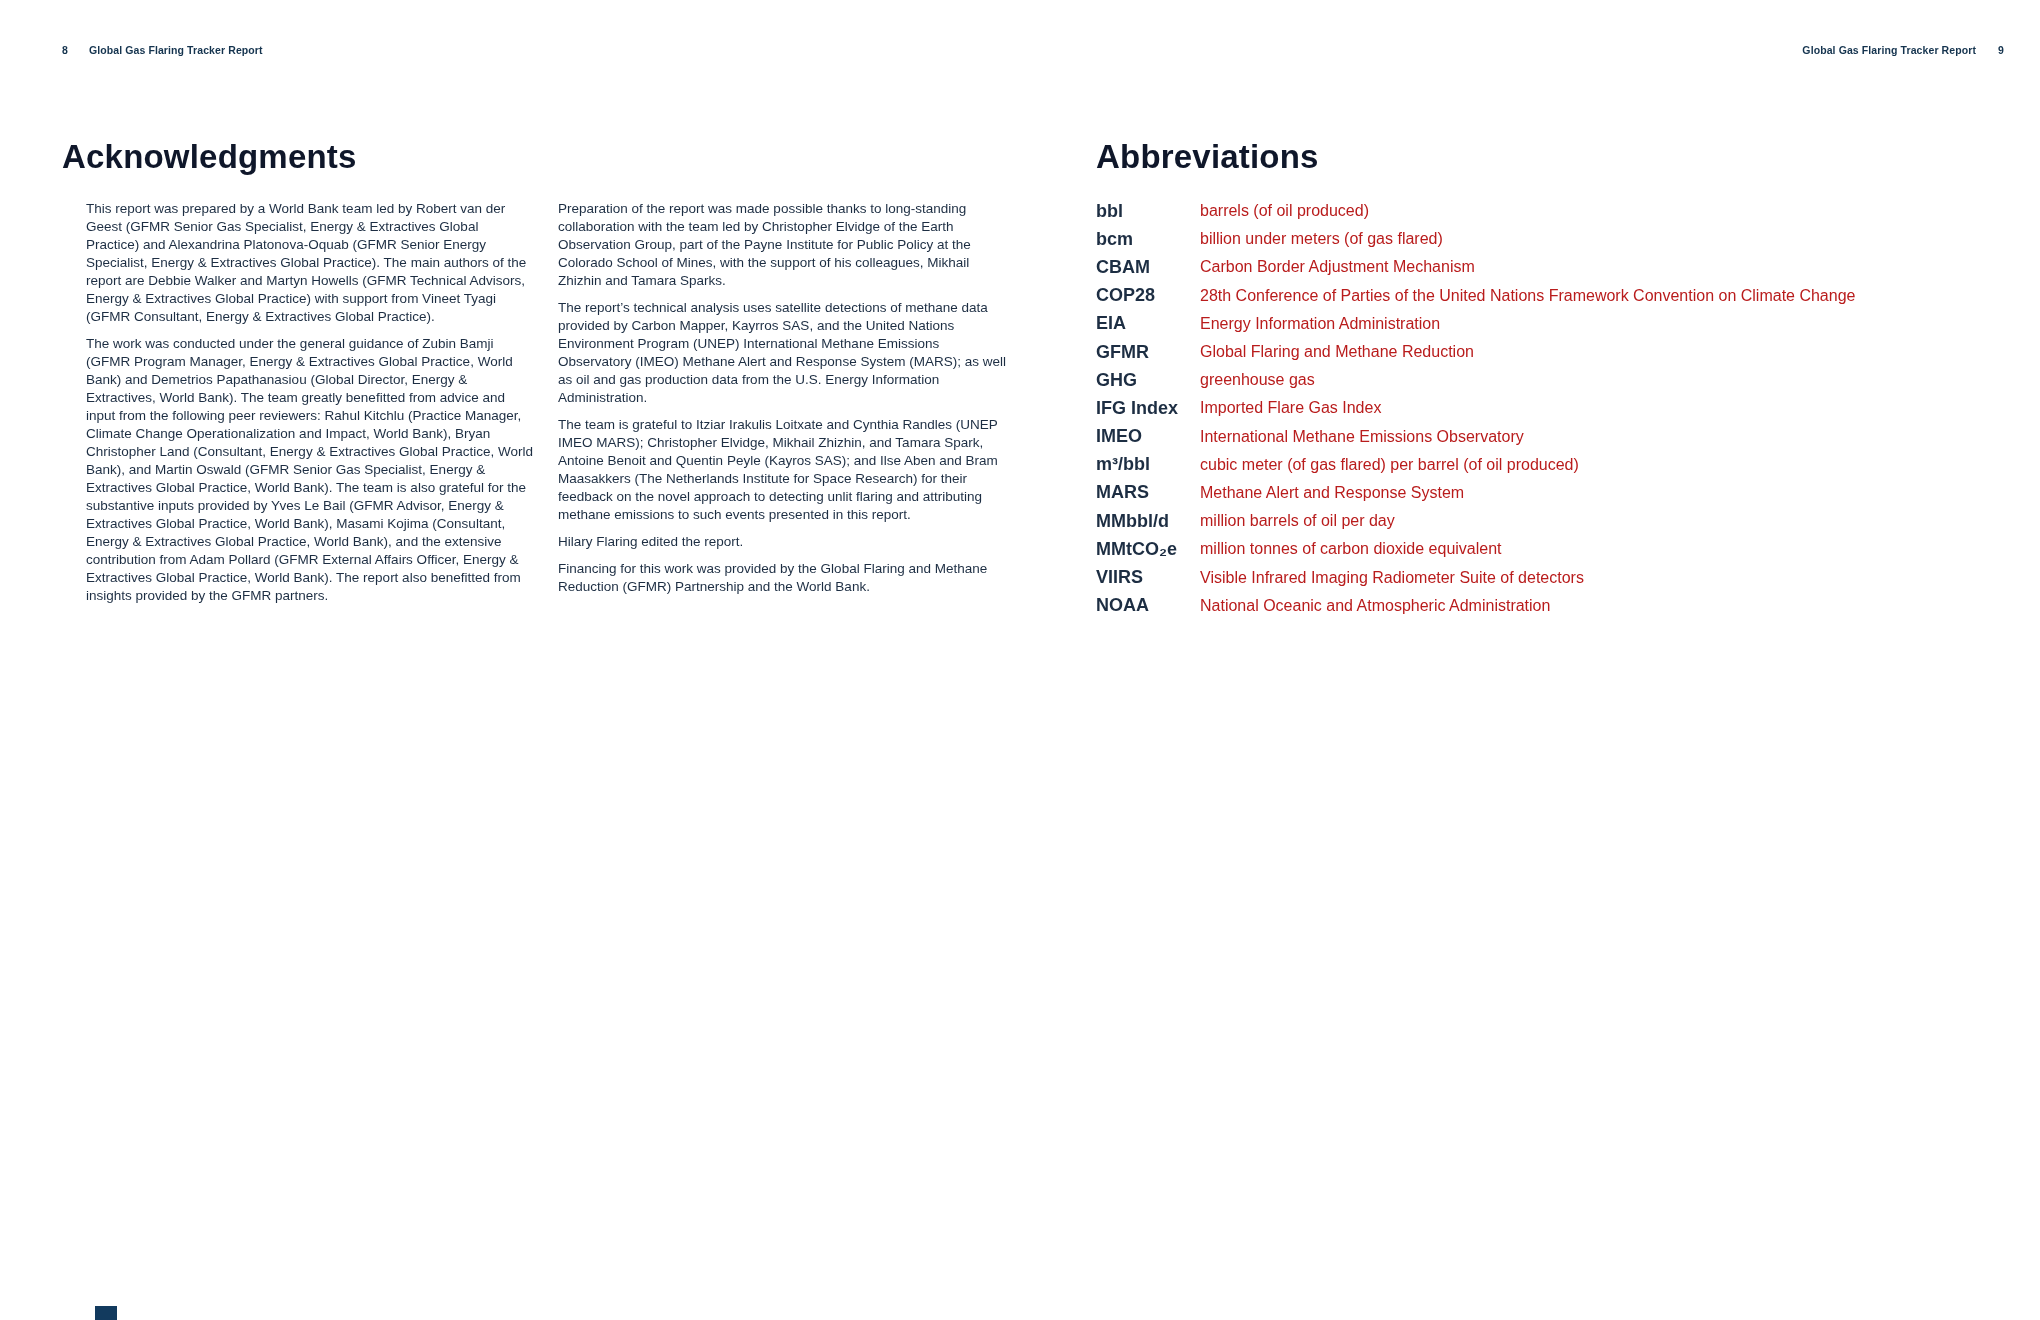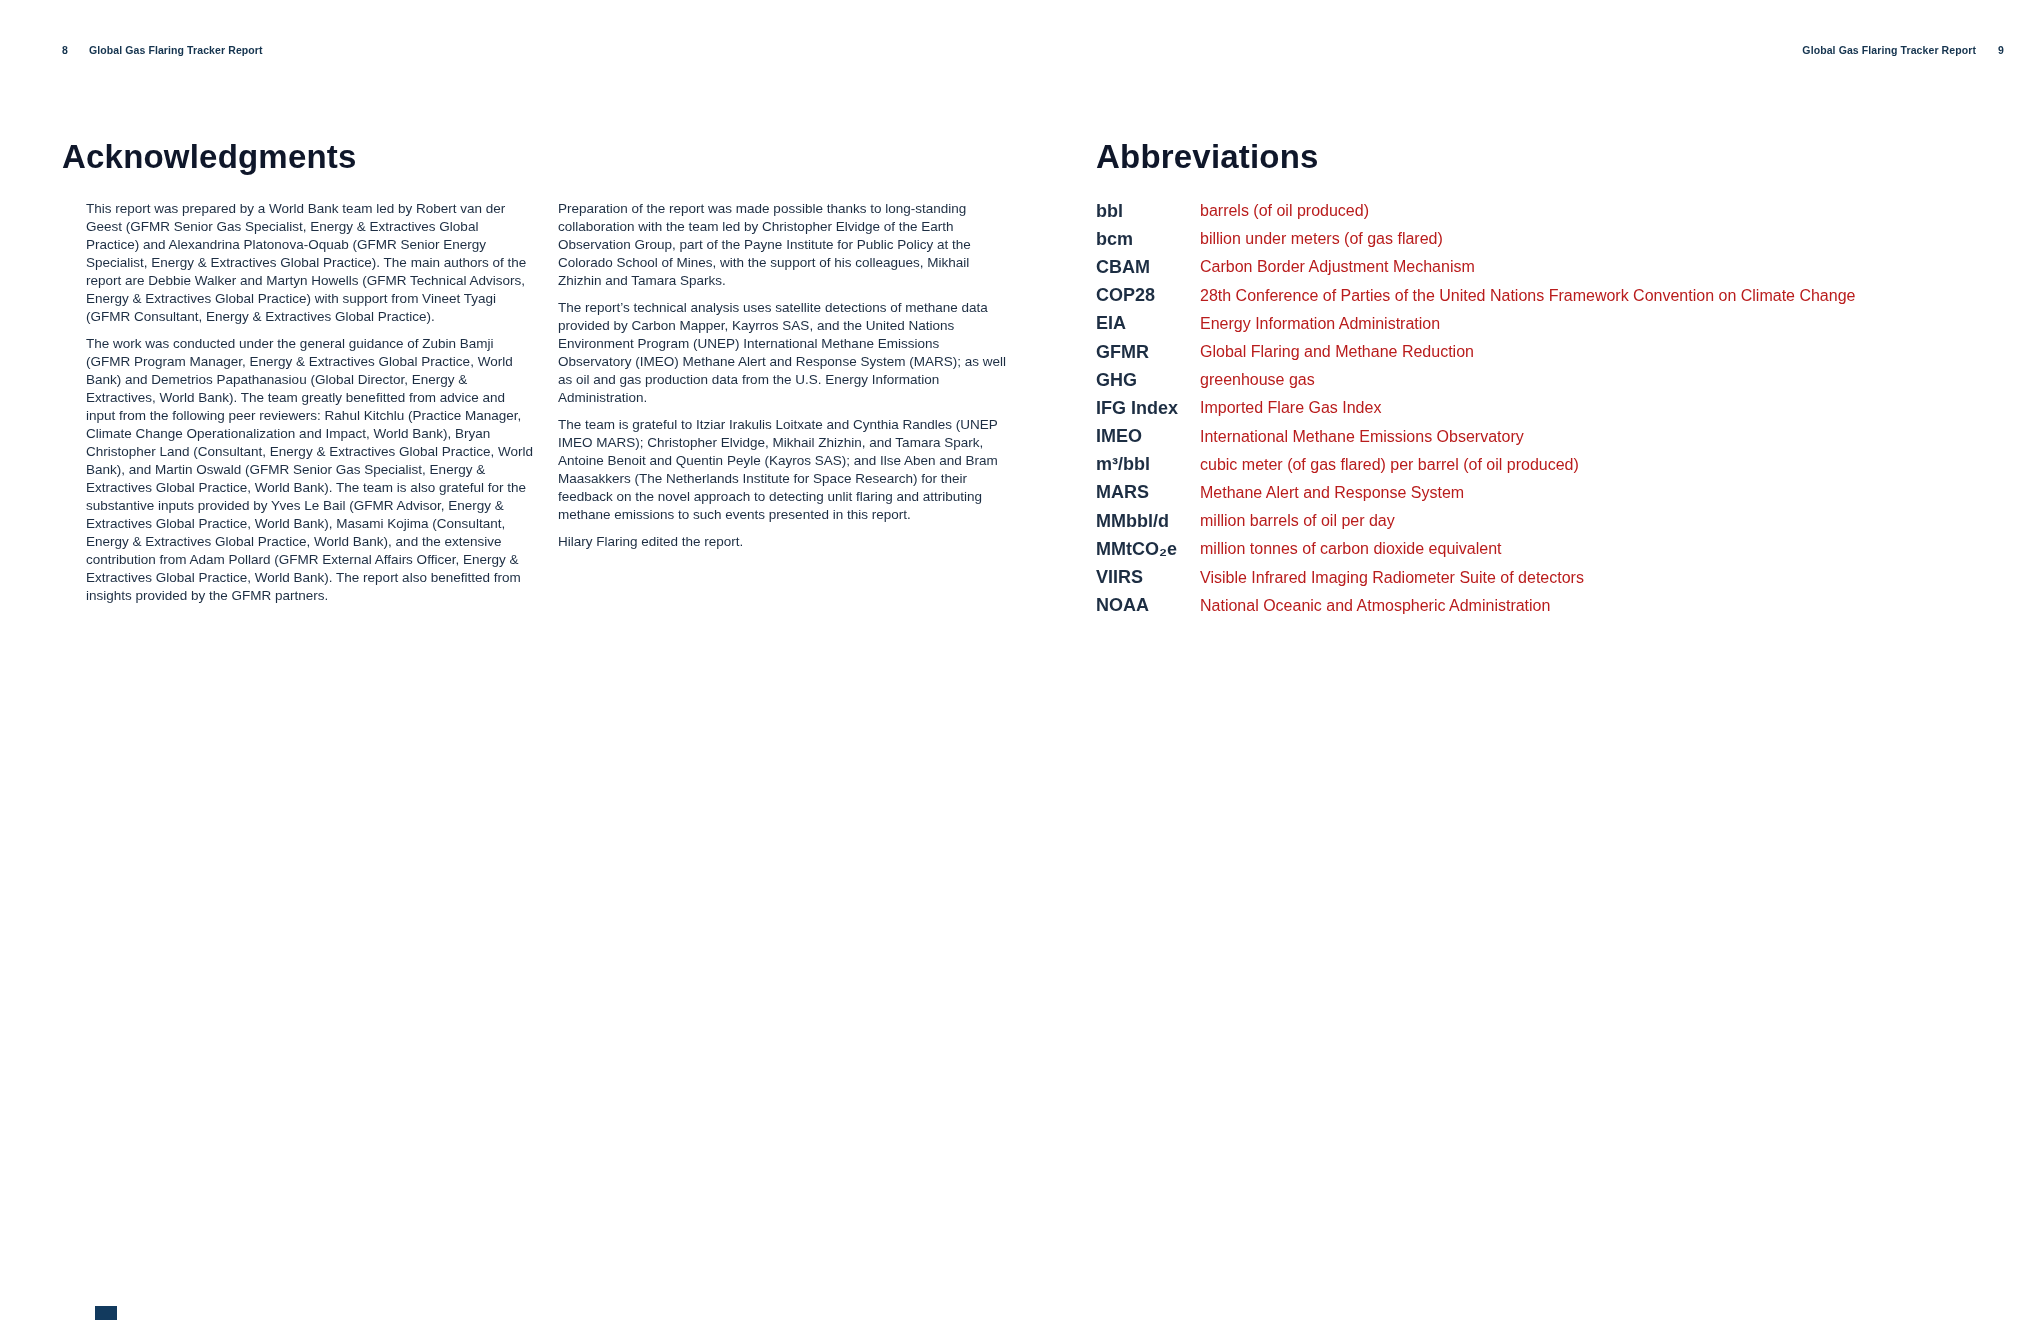--- a/index.html
+++ b/index.html
@@ -108,20 +108,21 @@
     <div class="columns">
       <div class="col">
         <p>This report was prepared by a World Bank team led by Robert van der Geest (GFMR Senior Gas Specialist, Energy &amp; Extractives Global Practice) and Alexandrina Platonova-Oquab (GFMR Senior Energy Specialist, Energy &amp; Extractives Global Practice). The main authors of the report are Debbie Walker and Martyn Howells (GFMR Technical Advisors, Energy &amp; Extractives Global Practice) with support from Vineet Tyagi (GFMR Consultant, Energy &amp; Extractives Global Practice).</p>
         <p>The work was conducted under the general guidance of Zubin Bamji (GFMR Program Manager, Energy &amp; Extractives Global Practice, World Bank) and Demetrios Papathanasiou (Global Director, Energy &amp; Extractives, World Bank). The team greatly benefitted from advice and input from the following peer reviewers: Rahul Kitchlu (Practice Manager, Climate Change Operationalization and Impact, World Bank), Bryan Christopher Land (Consultant, Energy &amp; Extractives Global Practice, World Bank), and Martin Oswald (GFMR Senior Gas Specialist, Energy &amp; Extractives Global Practice, World Bank). The team is also grateful for the substantive inputs provided by Yves Le Bail (GFMR Advisor, Energy &amp; Extractives Global Practice, World Bank), Masami Kojima (Consultant, Energy &amp; Extractives Global Practice, World Bank), and the extensive contribution from Adam Pollard (GFMR External Affairs Officer, Energy &amp; Extractives Global Practice, World Bank). The report also benefitted from insights provided by the GFMR partners.</p>
       </div>
       <div class="col">
         <p>Preparation of the report was made possible thanks to long-standing collaboration with the team led by Christopher Elvidge of the Earth Observation Group, part of the Payne Institute for Public Policy at the Colorado School of Mines, with the support of his colleagues, Mikhail Zhizhin and Tamara Sparks.</p>
         <p>The report’s technical analysis uses satellite detections of methane data provided by Carbon Mapper, Kayrros SAS, and the United Nations Environment Program (UNEP) International Methane Emissions Observatory (IMEO) Methane Alert and Response System (MARS); as well as oil and gas production data from the U.S. Energy Information Administration.</p>
         <p>The team is grateful to Itziar Irakulis Loitxate and Cynthia Randles (UNEP IMEO MARS); Christopher Elvidge, Mikhail Zhizhin, and Tamara Spark, Antoine Benoit and Quentin Peyle (Kayros SAS); and Ilse Aben and Bram Maasakkers (The Netherlands Institute for Space Research) for their feedback on the novel approach to detecting unlit flaring and attributing methane emissions to such events presented in this report.</p>
         <p>Hilary Flaring edited the report.</p>
+        <p>Financing for this work was provided by the Global Flaring and Methane Reduction (GFMR) Partnership and the World Bank.</p>
       </div>
     </div>
   </div>
 
   <div class="page page-right">
     <header class="running-head righthead">
       <span>Global Gas Flaring Tracker Report</span>
       <span>9</span>
     </header>
 

